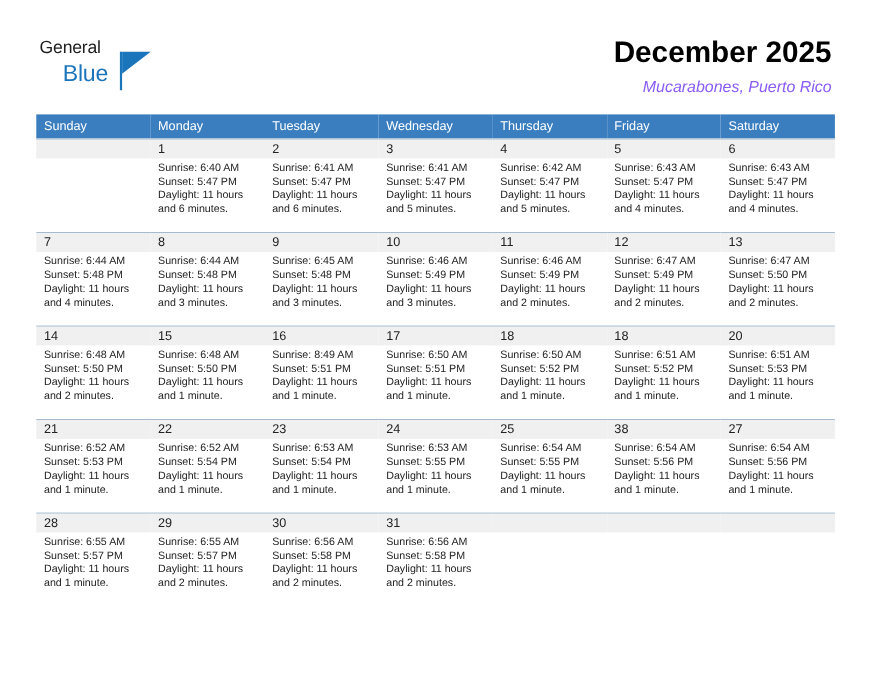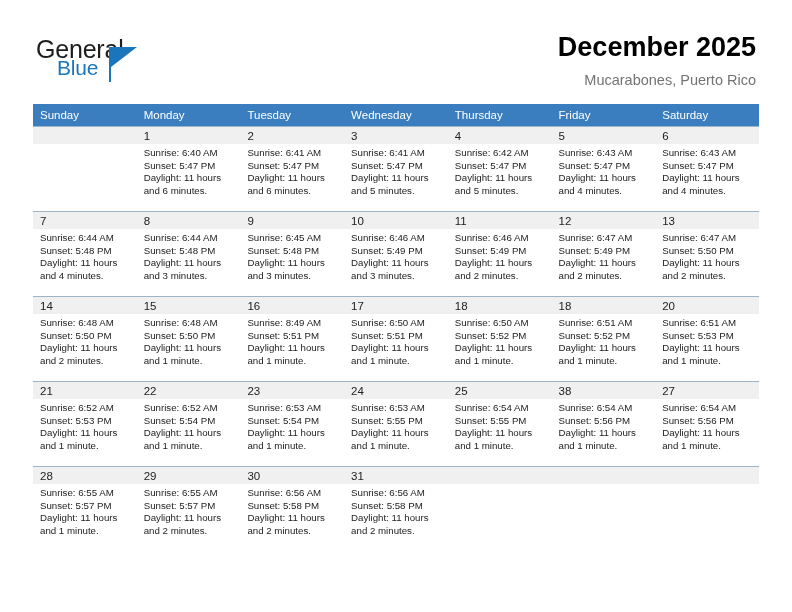--- a/index.html
+++ b/index.html
@@ -33,21 +33,21 @@
     position: absolute;
     left: 36px;
     top: 35px;
     width: 170px;
     height: 48px;
   }
   .brand-general {
     position: absolute;
     left: 0;
     top: 0;
-    font-size: 25px;
+    font-size: 16px;
     color: #1d1d1d;
     font-family: "Liberation Sans", sans-serif;
     letter-spacing: -0.2px;
   }
   .brand-blue {
     position: absolute;
     left: 21px;
     top: 21px;
     font-size: 21px;
     color: #1b75bb;
@@ -81,24 +81,25 @@
   .cal-title {
     font-size: 27px;
     color: #000000;
     line-height: 34px;
     white-space: nowrap;
     font-weight: bold;
     margin-left: 16px;
   }
   .cal-subtitle {
     font-size: 14.5px;
-    color: #737373;
+    color: #8b5cf6;
     line-height: 20px;
     margin-top: 6px;
     white-space: nowrap;
+    font-style: italic;
   }
 
   
   .calendar {
     position: absolute;
     left: 33px;
     top: 104px;
     width: 726px;
     border-collapse: collapse;
     table-layout: fixed;

